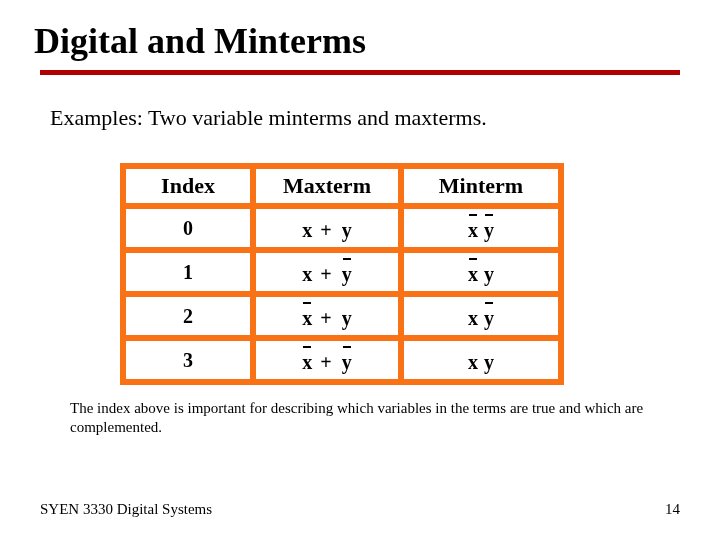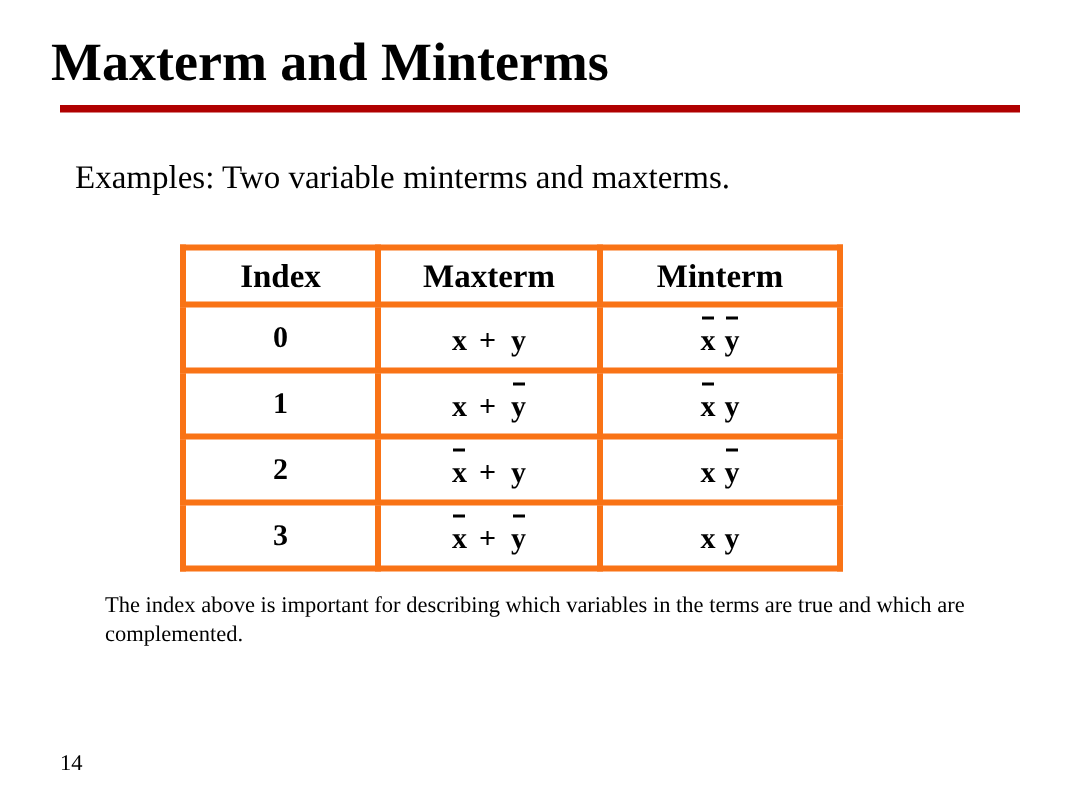--- a/index.html
+++ b/index.html
@@ -32,21 +32,21 @@
   .table-wrap {
     display: flex;
     justify-content: flex-start;
     margin-left: 80px;
     margin-bottom: 14px;
   }
   table {
     border-collapse: collapse;
   }
   th, td {
-    border: 4px solid #f97316;
+    border: 6px solid #f97316;
     text-align: center;
     vertical-align: middle;
     font-family: "Times New Roman", Times, serif;
   }
   th {
     font-size: 22px;
     font-weight: bold;
     padding: 4px 24px;
     height: 34px;
   }
@@ -91,21 +91,21 @@
     left: 40px;
     right: 40px;
     display: flex;
     justify-content: space-between;
     font-size: 15px;
   }
 </style>
 </head>
 <body>
 
-<div class="title">Maxterm and Minterms</div>
+<div class="title">Digital and Minterms</div>
 <div class="rule"></div>
 
 <div class="subtitle">Examples: Two variable minterms and maxterms.</div>
 
 <div class="table-wrap">
   <table>
     <thead>
       <tr>
         <th class="idx">Index</th>
         <th class="mcol">Maxterm</th>
@@ -161,14 +161,15 @@
               <span class="v">y</span>
             </span></td>
         </tr>
       </tbody>
   </table>
 </div>
 
 <div class="note">The index above is important for describing which variables in the terms are true and which are complemented.</div>
 
 <div class="footer">
+  <span>SYEN 3330 Digital Systems</span>
   <span>14</span>
 </div>
 
 </body></html>

